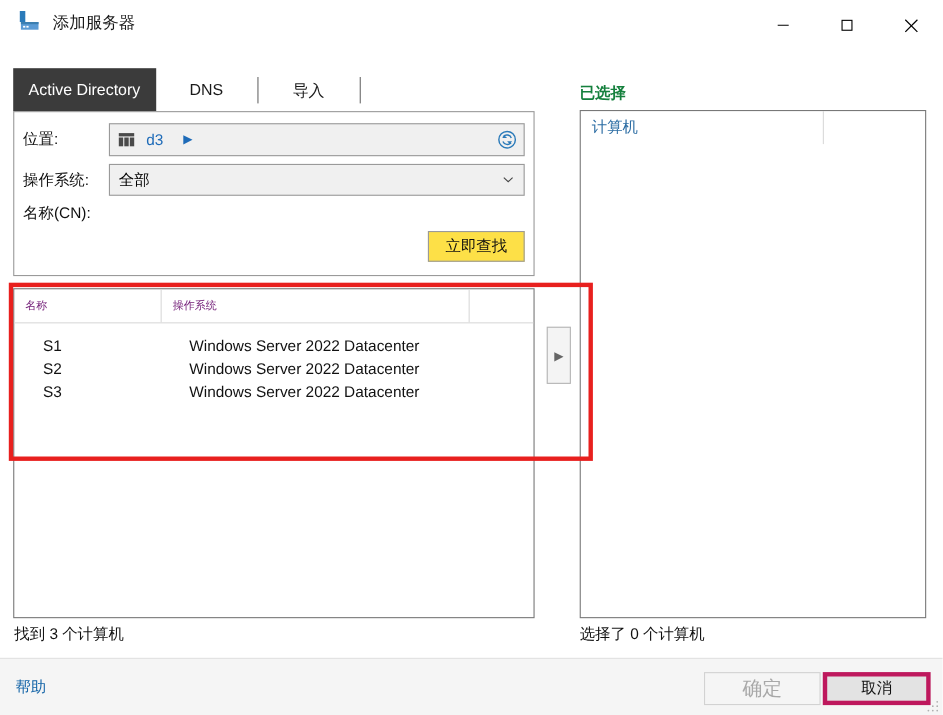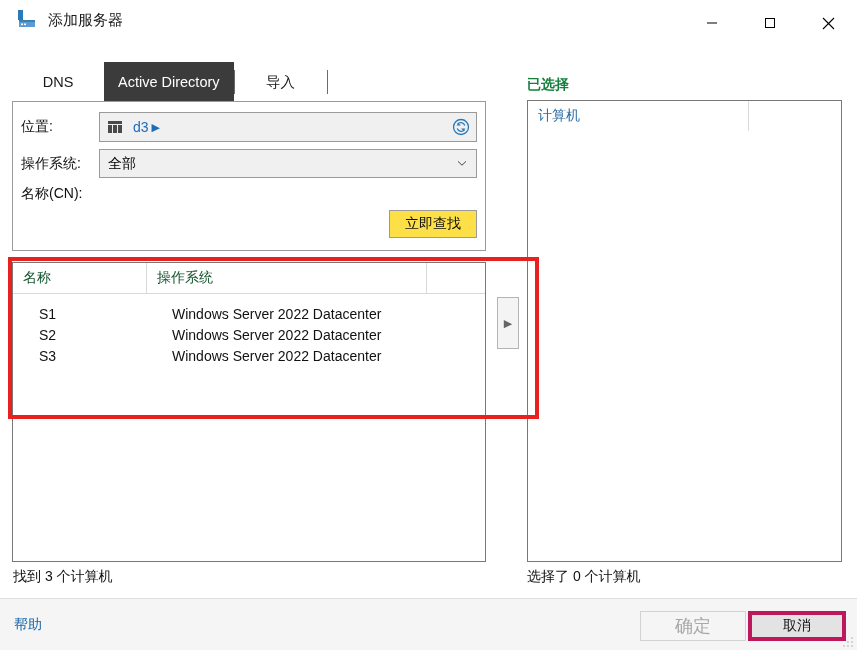--- a/index.html
+++ b/index.html
@@ -124,21 +124,21 @@
   }
   .loc-icon {
     width: 18px; height: 18px;
     margin-right: 9px;
     position: relative;
     flex: none;
   }
   .loc-text {
     color: #1e6bb8;
     font-size: 14px;
-    margin-right: 3px;
+    margin-right: 18px;
   }
   .loc-arrow {
     color: #1e6bb8;
     font-size: 11px;
     line-height: 1;
   }
   .refresh-btn {
     position: absolute;
     right: 5px; top: 50%;
     transform: translateY(-50%);
@@ -207,22 +207,22 @@
     box-sizing: border-box;
     overflow: hidden;
   }
   .col-head {
     display: flex;
     height: 30px;
     align-items: center;
     border-bottom: 1px solid #d9d9d9;
   }
   .col-head .ch {
-    font-size: 14px;
-    color: #14532d;
+    font-size: 10px;
+    color: #701a75;
     padding-left: 10px;
     box-sizing: border-box;
     position: relative;
     height: 30px;
     display: flex;
     align-items: center;
   }
   .ch.c1 { width: 133px; }
   .ch.c2 { width: 280px; border-left: 1px solid #d9d9d9; }
   .ch.c3 { flex: 1; border-left: 1px solid #d9d9d9; }
@@ -393,25 +393,25 @@
     <div class="win-btn close">
       <svg width="13" height="13" viewBox="0 0 13 13">
           <line x1="1" y1="1" x2="12" y2="12" stroke="currentColor" stroke-width="1.1"></line>
           <line x1="12" y1="1" x2="1" y2="12" stroke="currentColor" stroke-width="1.1"></line>
         </svg>
     </div>
   </div>
 </div>
 
 <div class="tabstrip">
+  <div class="tab active">
+    <span>Active Directory</span>
+  </div>
   <div class="tab">
     <span>DNS</span>
-  </div>
-  <div class="tab active">
-    <span>Active Directory</span>
   </div>
   <div class="tab-sep"></div>
   <div class="tab">
     <span>导入</span>
   </div>
   <div class="tab-sep"></div>
 </div>
 
 <div class="left-pane">
   <div class="query-box">

